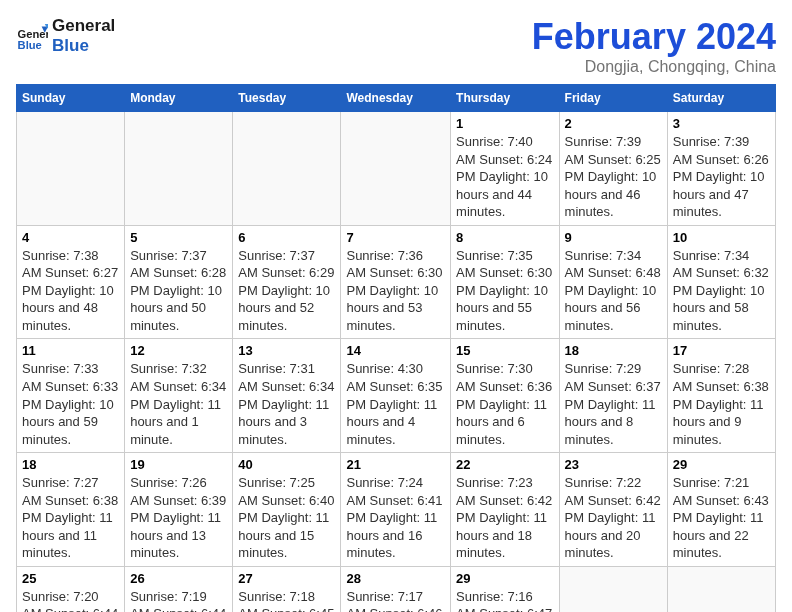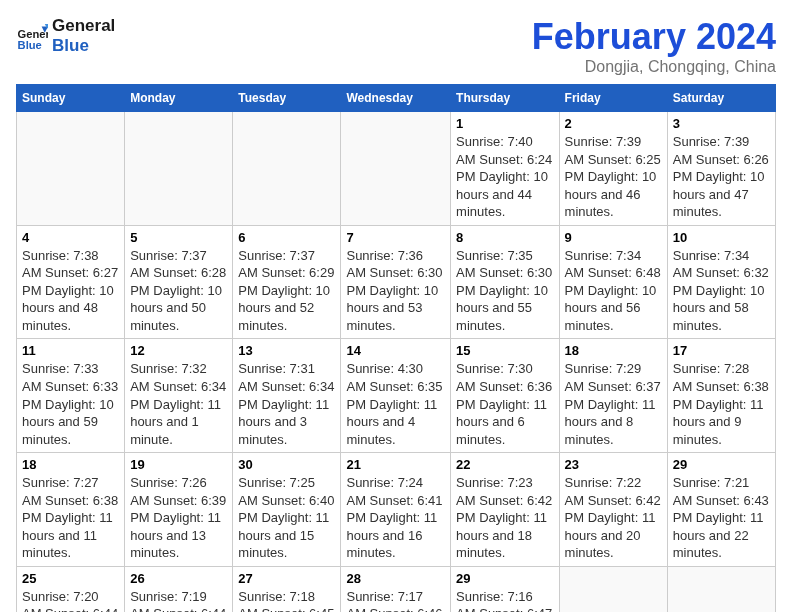--- a/index.html
+++ b/index.html
@@ -259,21 +259,21 @@
 and 11 minutes.</div>
         </td>
         <td>
           <span class="day-num">19</span>
           <div class="day-info">Sunrise: 7:26 AM
 Sunset: 6:39 PM
 Daylight: 11 hours
 and 13 minutes.</div>
         </td>
         <td>
-          <span class="day-num">30</span>
+          <span class="day-num">40</span>
           <div class="day-info">Sunrise: 7:25 AM
 Sunset: 6:40 PM
 Daylight: 11 hours
 and 15 minutes.</div>
         </td>
         <td>
           <span class="day-num">21</span>
           <div class="day-info">Sunrise: 7:24 AM
 Sunset: 6:41 PM
 Daylight: 11 hours

